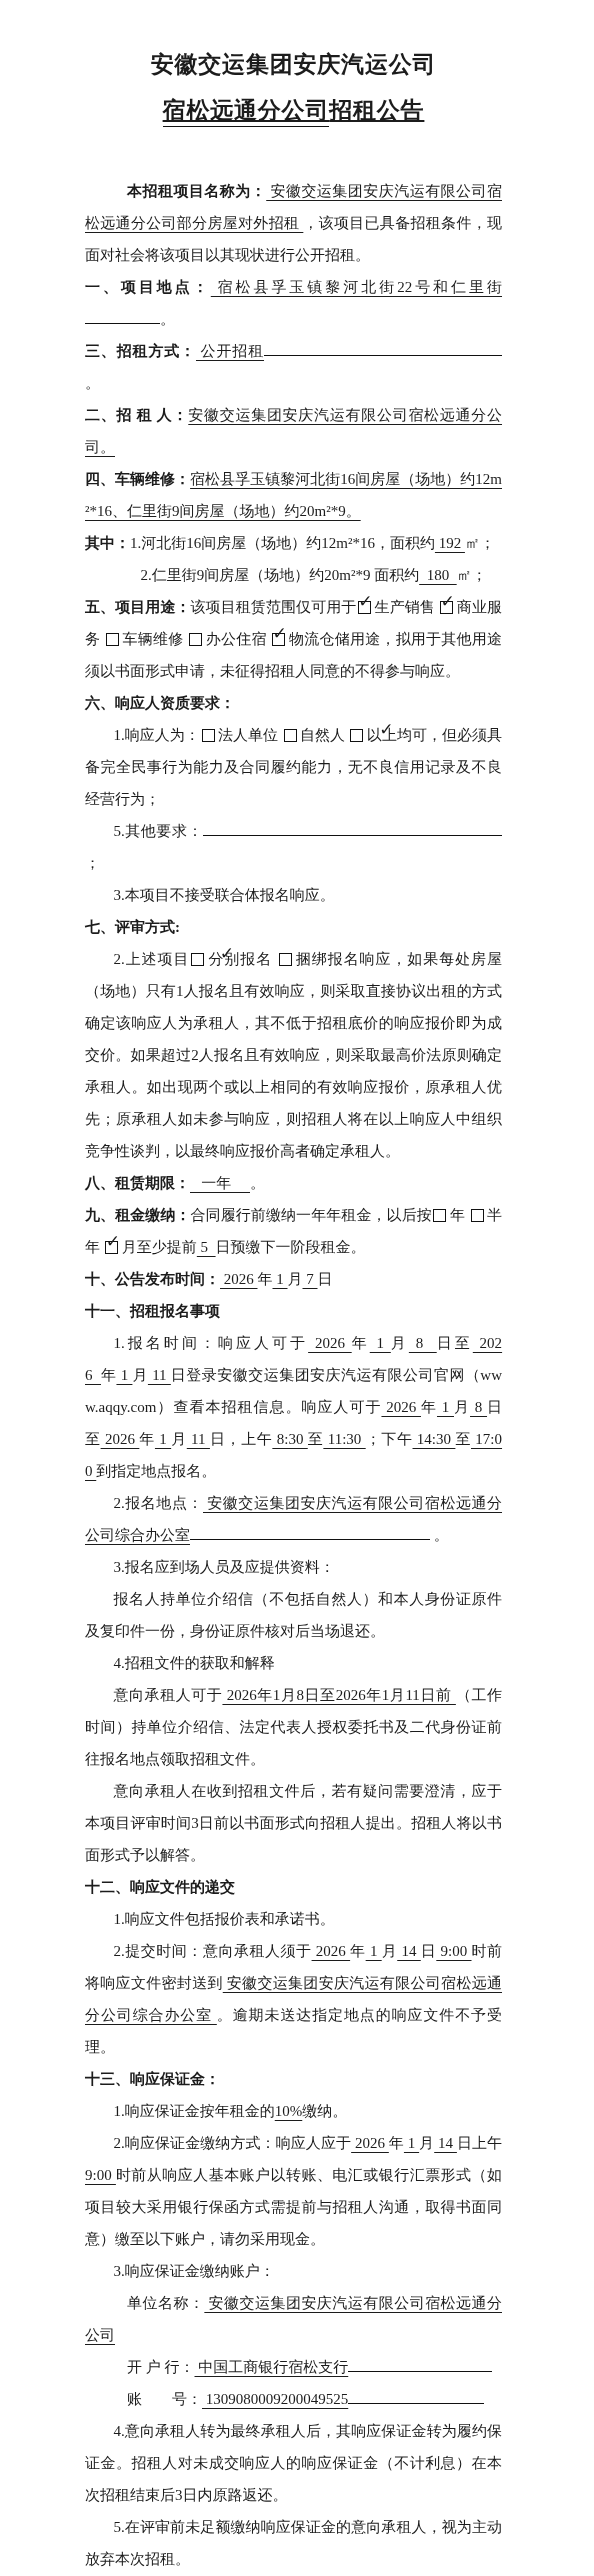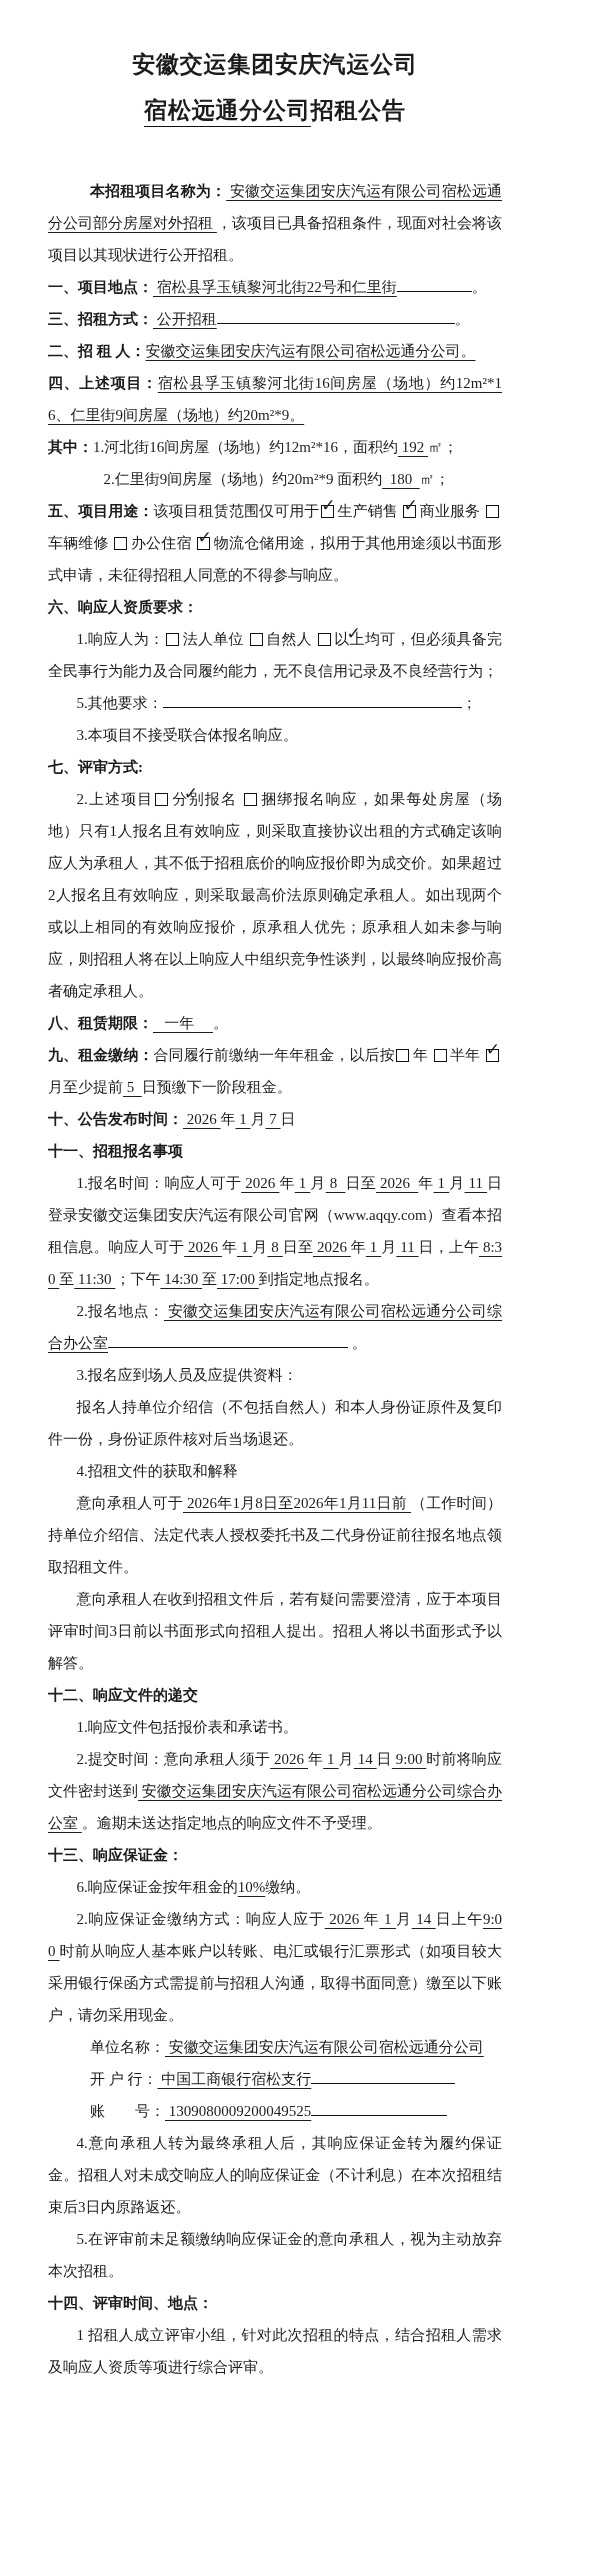--- a/index.html
+++ b/index.html
@@ -1,23 +1,23 @@
 <!DOCTYPE html>
 <html lang="zh" style="font-size:13.6px"><head>
 <meta charset="utf-8">
 <style>
   html,body{margin:0;padding:0;background:#ffffff;}
   .page{
     width:573px;height:2576px;box-sizing:border-box;
-    padding:49px 71px 0 48px;overflow:hidden;background:#ffffff;
+    padding:49px 71px 0 85px;overflow:hidden;background:#ffffff;
     font-family:"Liberation Serif","DejaVu Serif",serif;
     color:#1c1c1c;
   }
   .title{font-size:23px;font-weight:bold;text-align:center;margin:0 0 15.3px 0;letter-spacing:0.8px;}
-  .title.subline{margin-bottom:49px;}
+  .title.subline{margin-bottom:49px;text-decoration:underline;}
   .title .u2{border-bottom:1.7px solid #111;padding-bottom:2.5px;}
   .docbody p{
     margin:0;font-size:15px;line-height:32px;text-align:justify;
     word-break:break-all;
   }
   .flush{text-indent:0;}
   .ind2{text-indent:1.9em;}
   .ind3{text-indent:3.7em;}
   .intro{text-indent:2.8em;}
   .b{font-weight:bold;}
@@ -35,21 +35,21 @@
   </h1>
   <h2 class="title subline">
     <span class="u2">宿松远通分公司</span><span>招租公告</span>
   </h2>
 
   <div class="docbody">
       <p class="intro"><span class="b">本招租项目名称为：</span><span class="u">&nbsp;安徽交运集团安庆汽运有限公司宿松远通分公司部分房屋对外招租&nbsp;</span><span>，该项目已具备招租条件，现面对社会将该项目以其现状进行公开招租。</span></p>
       <p class="flush"><span class="b">一、项目地点：</span><span class="u">&nbsp;宿松县孚玉镇黎河北街22号和仁里街</span><span class="bl" style="width: 75px;"></span><span>。</span></p>
       <p class="flush"><span class="b">三、招租方式：</span><span class="u">&nbsp;公开招租</span><span class="bl" style="width: 238px;"></span><span>。</span></p>
       <p class="flush"><span class="b">二、招 租 人：</span><span class="u">安徽交运集团安庆汽运有限公司宿松远通分公司。</span></p>
-      <p class="flush"><span class="b">四、上述项目：</span><span class="u">宿松县孚玉镇黎河北街16间房屋（场地）约12m²*16、仁里街9间房屋（场地）约20m²*9。</span></p>
+      <p class="flush"><span class="b">四、车辆维修：</span><span class="u">宿松县孚玉镇黎河北街16间房屋（场地）约12m²*16、仁里街9间房屋（场地）约20m²*9。</span></p>
       <p class="flush"><span class="b">其中：</span><span>1.河北街16间房屋（场地）约12m²*16，面积约</span><span class="u">&nbsp;192&nbsp;</span><span>㎡；</span></p>
       <p class="ind3"><span>2.仁里街9间房屋（场地）约20m²*9 面积约</span><span class="u">&nbsp;&nbsp;180&nbsp;&nbsp;</span><span>㎡；</span></p>
       <p class="flush"><span class="b">五、项目用途：</span><span>该项目租赁范围仅可用于</span><span class="cbx on"><span class="mark">✓</span></span><span>生产销售 </span><span class="cbx on"><span class="mark">✓</span></span><span>商业服务 </span><span class="cbx"></span><span>车辆维修 </span><span class="cbx"></span><span>办公住宿 </span><span class="cbx on"><span class="mark">✓</span></span><span>物流仓储用途，拟用于其他用途须以书面形式申请，未征得招租人同意的不得参与响应。</span></p>
       <p class="flush"><span class="b">六、响应人资质要求：</span></p>
       <p class="ind2"><span>1.响应人为：</span><span class="cbx"></span><span>法人单位 </span><span class="cbx"></span><span>自然人 </span><span class="cbx on"><span class="mark">✓</span></span><span>以上均可，但必须具备完全民事行为能力及合同履约能力，无不良信用记录及不良经营行为；</span></p>
       <p class="ind2"><span>5.其他要求：</span><span class="bl" style="width: 299px;"></span><span>；</span></p>
       <p class="ind2"><span>3.本项目不接受联合体报名响应。</span></p>
       <p class="flush"><span class="b">七、评审方式:</span></p>
       <p class="ind2"><span>2.上述项目</span><span class="cbx on"><span class="mark">✓</span></span><span>分别报名 </span><span class="cbx"></span><span>捆绑报名响应，如果每处房屋（场地）只有1人报名且有效响应，则采取直接协议出租的方式确定该响应人为承租人，其不低于招租底价的响应报价即为成交价。如果超过2人报名且有效响应，则采取最高价法原则确定承租人。如出现两个或以上相同的有效响应报价，原承租人优先；原承租人如未参与响应，则招租人将在以上响应人中组织竞争性谈判，以最终响应报价高者确定承租人。</span></p>
       <p class="flush"><span class="b">八、租赁期限：</span><span class="u">&nbsp;&nbsp;&nbsp;一年&nbsp;&nbsp;&nbsp;&nbsp;&nbsp;</span><span>。</span></p>
@@ -60,22 +60,23 @@
       <p class="ind2"><span>2.报名地点：</span><span class="u">&nbsp;安徽交运集团安庆汽运有限公司宿松远通分公司综合办公室</span><span class="bl" style="width: 240px;"></span><span>&nbsp;。</span></p>
       <p class="ind2"><span>3.报名应到场人员及应提供资料：</span></p>
       <p class="ind2"><span>报名人持单位介绍信（不包括自然人）和本人身份证原件及复印件一份，身份证原件核对后当场退还。</span></p>
       <p class="ind2"><span>4.招租文件的获取和解释</span></p>
       <p class="ind2"><span>意向承租人可于</span><span class="u">&nbsp;2026年1月8日至2026年1月11日前&nbsp;</span><span>（工作时间）持单位介绍信、法定代表人授权委托书及二代身份证前往报名地点领取招租文件。</span></p>
       <p class="ind2"><span>意向承租人在收到招租文件后，若有疑问需要澄清，应于本项目评审时间3日前以书面形式向招租人提出。招租人将以书面形式予以解答。</span></p>
       <p class="flush"><span class="b">十二、响应文件的递交</span></p>
       <p class="ind2"><span>1.响应文件包括报价表和承诺书。</span></p>
       <p class="ind2"><span>2.提交时间：意向承租人须于</span><span class="u">&nbsp;2026&nbsp;</span><span>年</span><span class="u">&nbsp;1&nbsp;</span><span>月</span><span class="u">&nbsp;14&nbsp;</span><span>日</span><span class="u">&nbsp;9:00&nbsp;</span><span>时前将响应文件密封送到</span><span class="u">&nbsp;安徽交运集团安庆汽运有限公司宿松远通分公司综合办公室&nbsp;</span><span>。逾期未送达指定地点的响应文件不予受理。</span></p>
       <p class="flush"><span class="b">十三、响应保证金：</span></p>
-      <p class="ind2"><span>6.响应保证金按年租金的</span><span class="u">10%</span><span>缴纳。</span></p>
+      <p class="ind2"><span>1.响应保证金按年租金的</span><span class="u">10%</span><span>缴纳。</span></p>
       <p class="ind2"><span>2.响应保证金缴纳方式：响应人应于</span><span class="u">&nbsp;2026&nbsp;</span><span>年</span><span class="u">&nbsp;1&nbsp;</span><span>月</span><span class="u">&nbsp;14&nbsp;</span><span>日上午</span><span class="u">9:00&nbsp;</span><span>时前从响应人基本账户以转账、电汇或银行汇票形式（如项目较大采用银行保函方式需提前与招租人沟通，取得书面同意）缴至以下账户，请勿采用现金。</span></p>
+      <p class="ind2"><span>3.响应保证金缴纳账户：</span></p>
       <p class="intro"><span>单位名称：</span><span class="u">&nbsp;安徽交运集团安庆汽运有限公司宿松远通分公司</span></p>
       <p class="intro"><span>开 户 行：</span><span class="u">&nbsp;中国工商银行宿松支行</span><span class="bl" style="width: 144px;"></span></p>
       <p class="intro"><span>账　　号：</span><span class="u">&nbsp;1309080009200049525</span><span class="bl" style="width: 136px;"></span></p>
       <p class="ind2"><span>4.意向承租人转为最终承租人后，其响应保证金转为履约保证金。招租人对未成交响应人的响应保证金（不计利息）在本次招租结束后3日内原路返还。</span></p>
       <p class="ind2"><span>5.在评审前未足额缴纳响应保证金的意向承租人，视为主动放弃本次招租。</span></p>
       <p class="flush"><span class="b">十四、评审时间、地点：</span></p>
       <p class="ind2"><span>1 招租人成立评审小组，针对此次招租的特点，结合招租人需求及响应人资质等项进行综合评审。</span></p>
     </div>
 
 </div>

